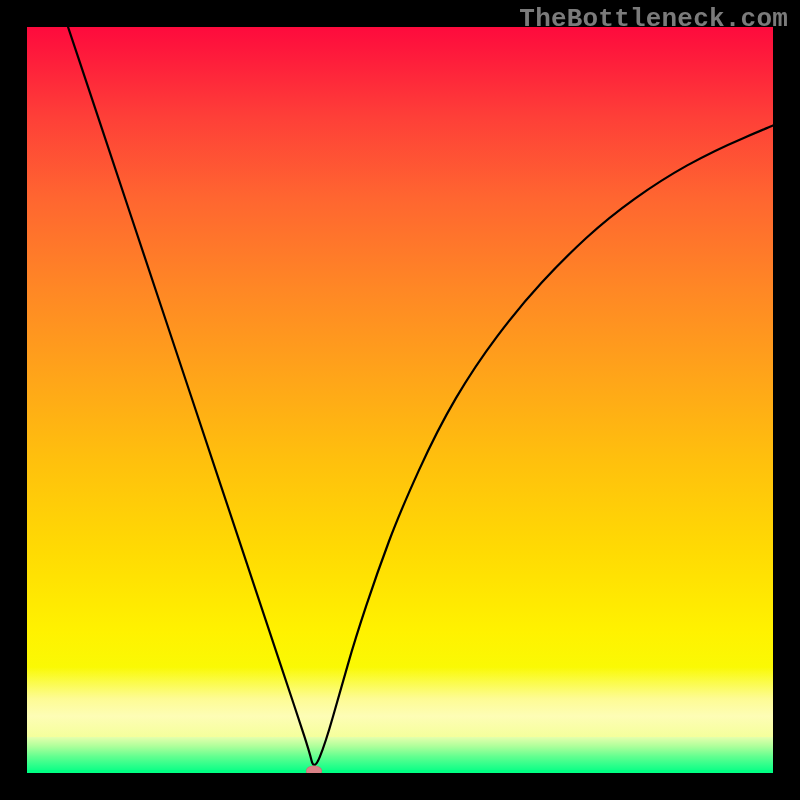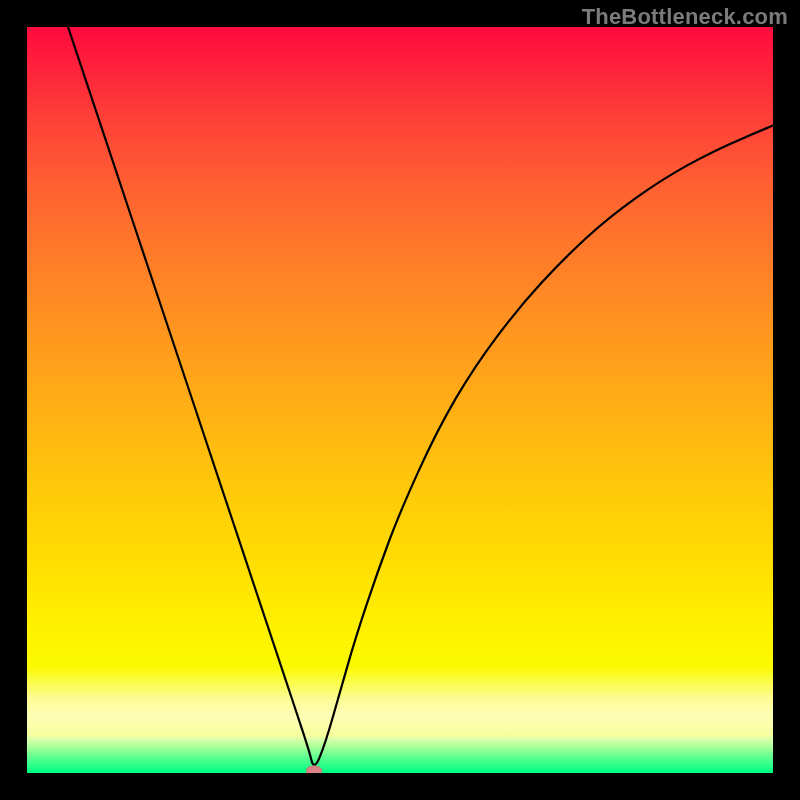--- a/index.html
+++ b/index.html
@@ -89,22 +89,22 @@
   .curve-path {
     fill: none;
     stroke: #000;
     stroke-width: 2.2;
     stroke-linecap: round;
   }
   .watermark {
     position: absolute;
     top: 4px;
     right: 12px;
-    font-family: Liberation Sans, sans-serif;
-    font-size: 22px;
+    font-family: Liberation Mono, monospace;
+    font-size: 26px;
     font-weight: 600;
     color: #7b7b7b;
     letter-spacing: 0.2px;
   }
   .dot {
     position: absolute;
     width: 16px;
     height: 11px;
     border-radius: 50% / 50%;
     background: #d98287;

